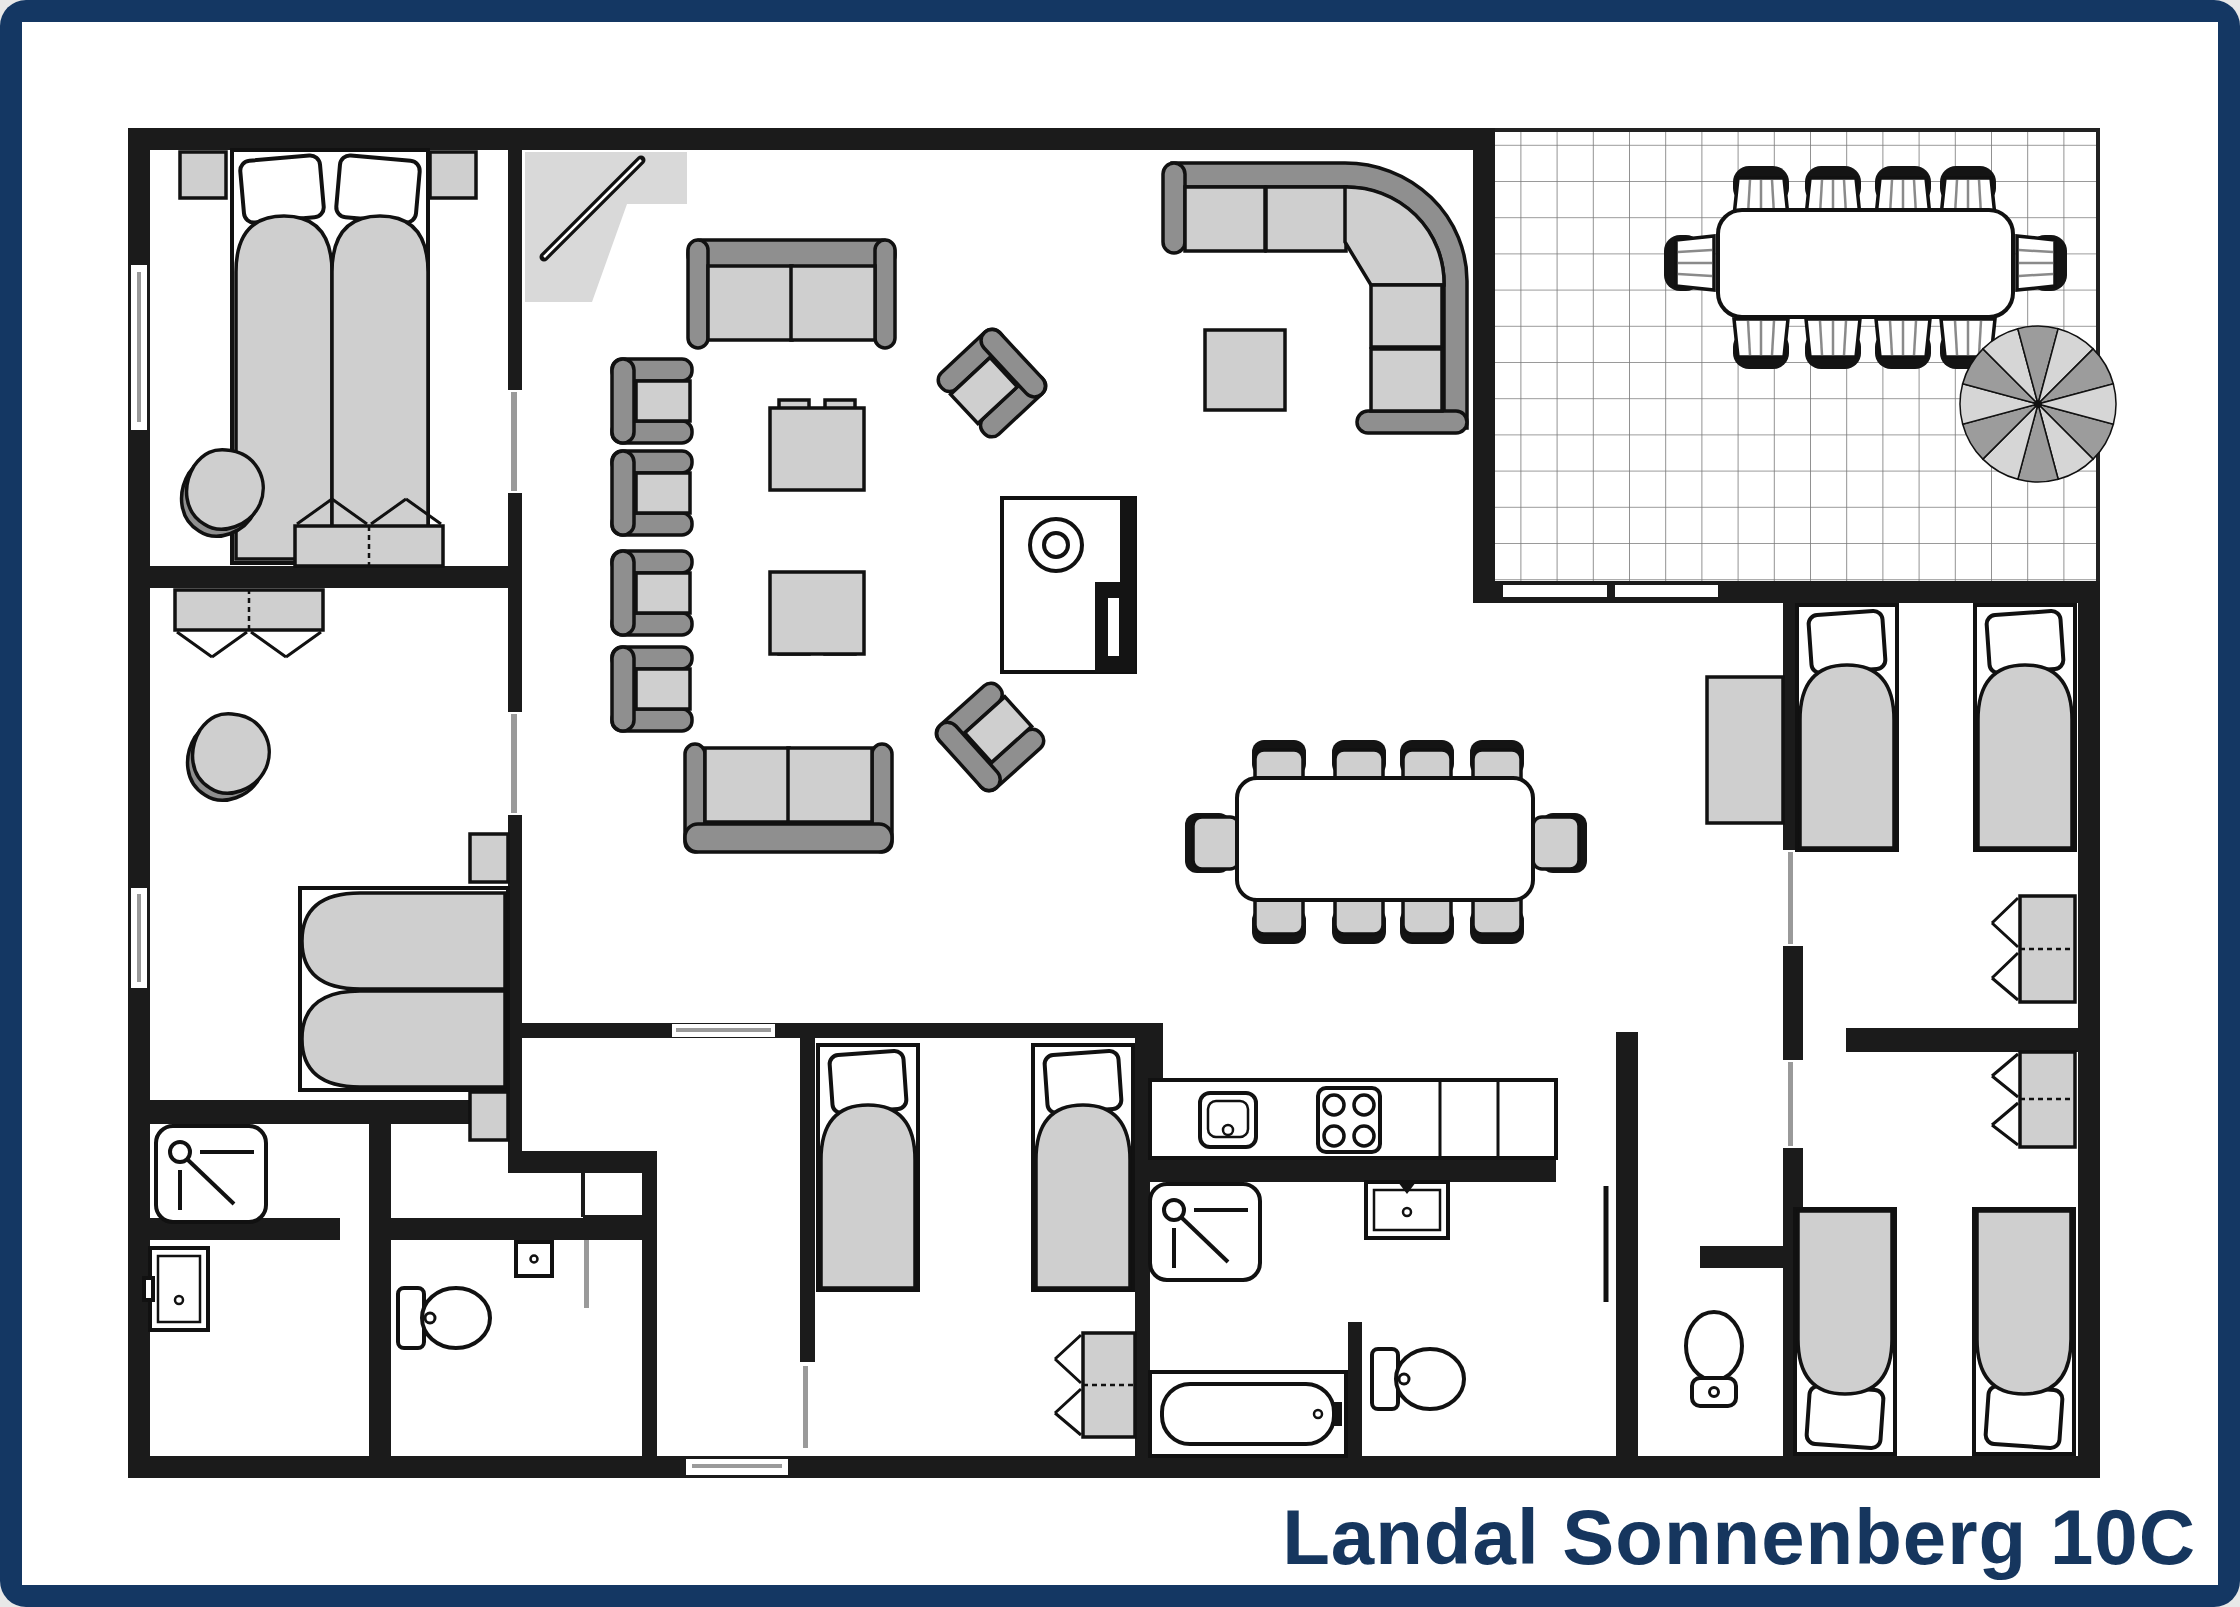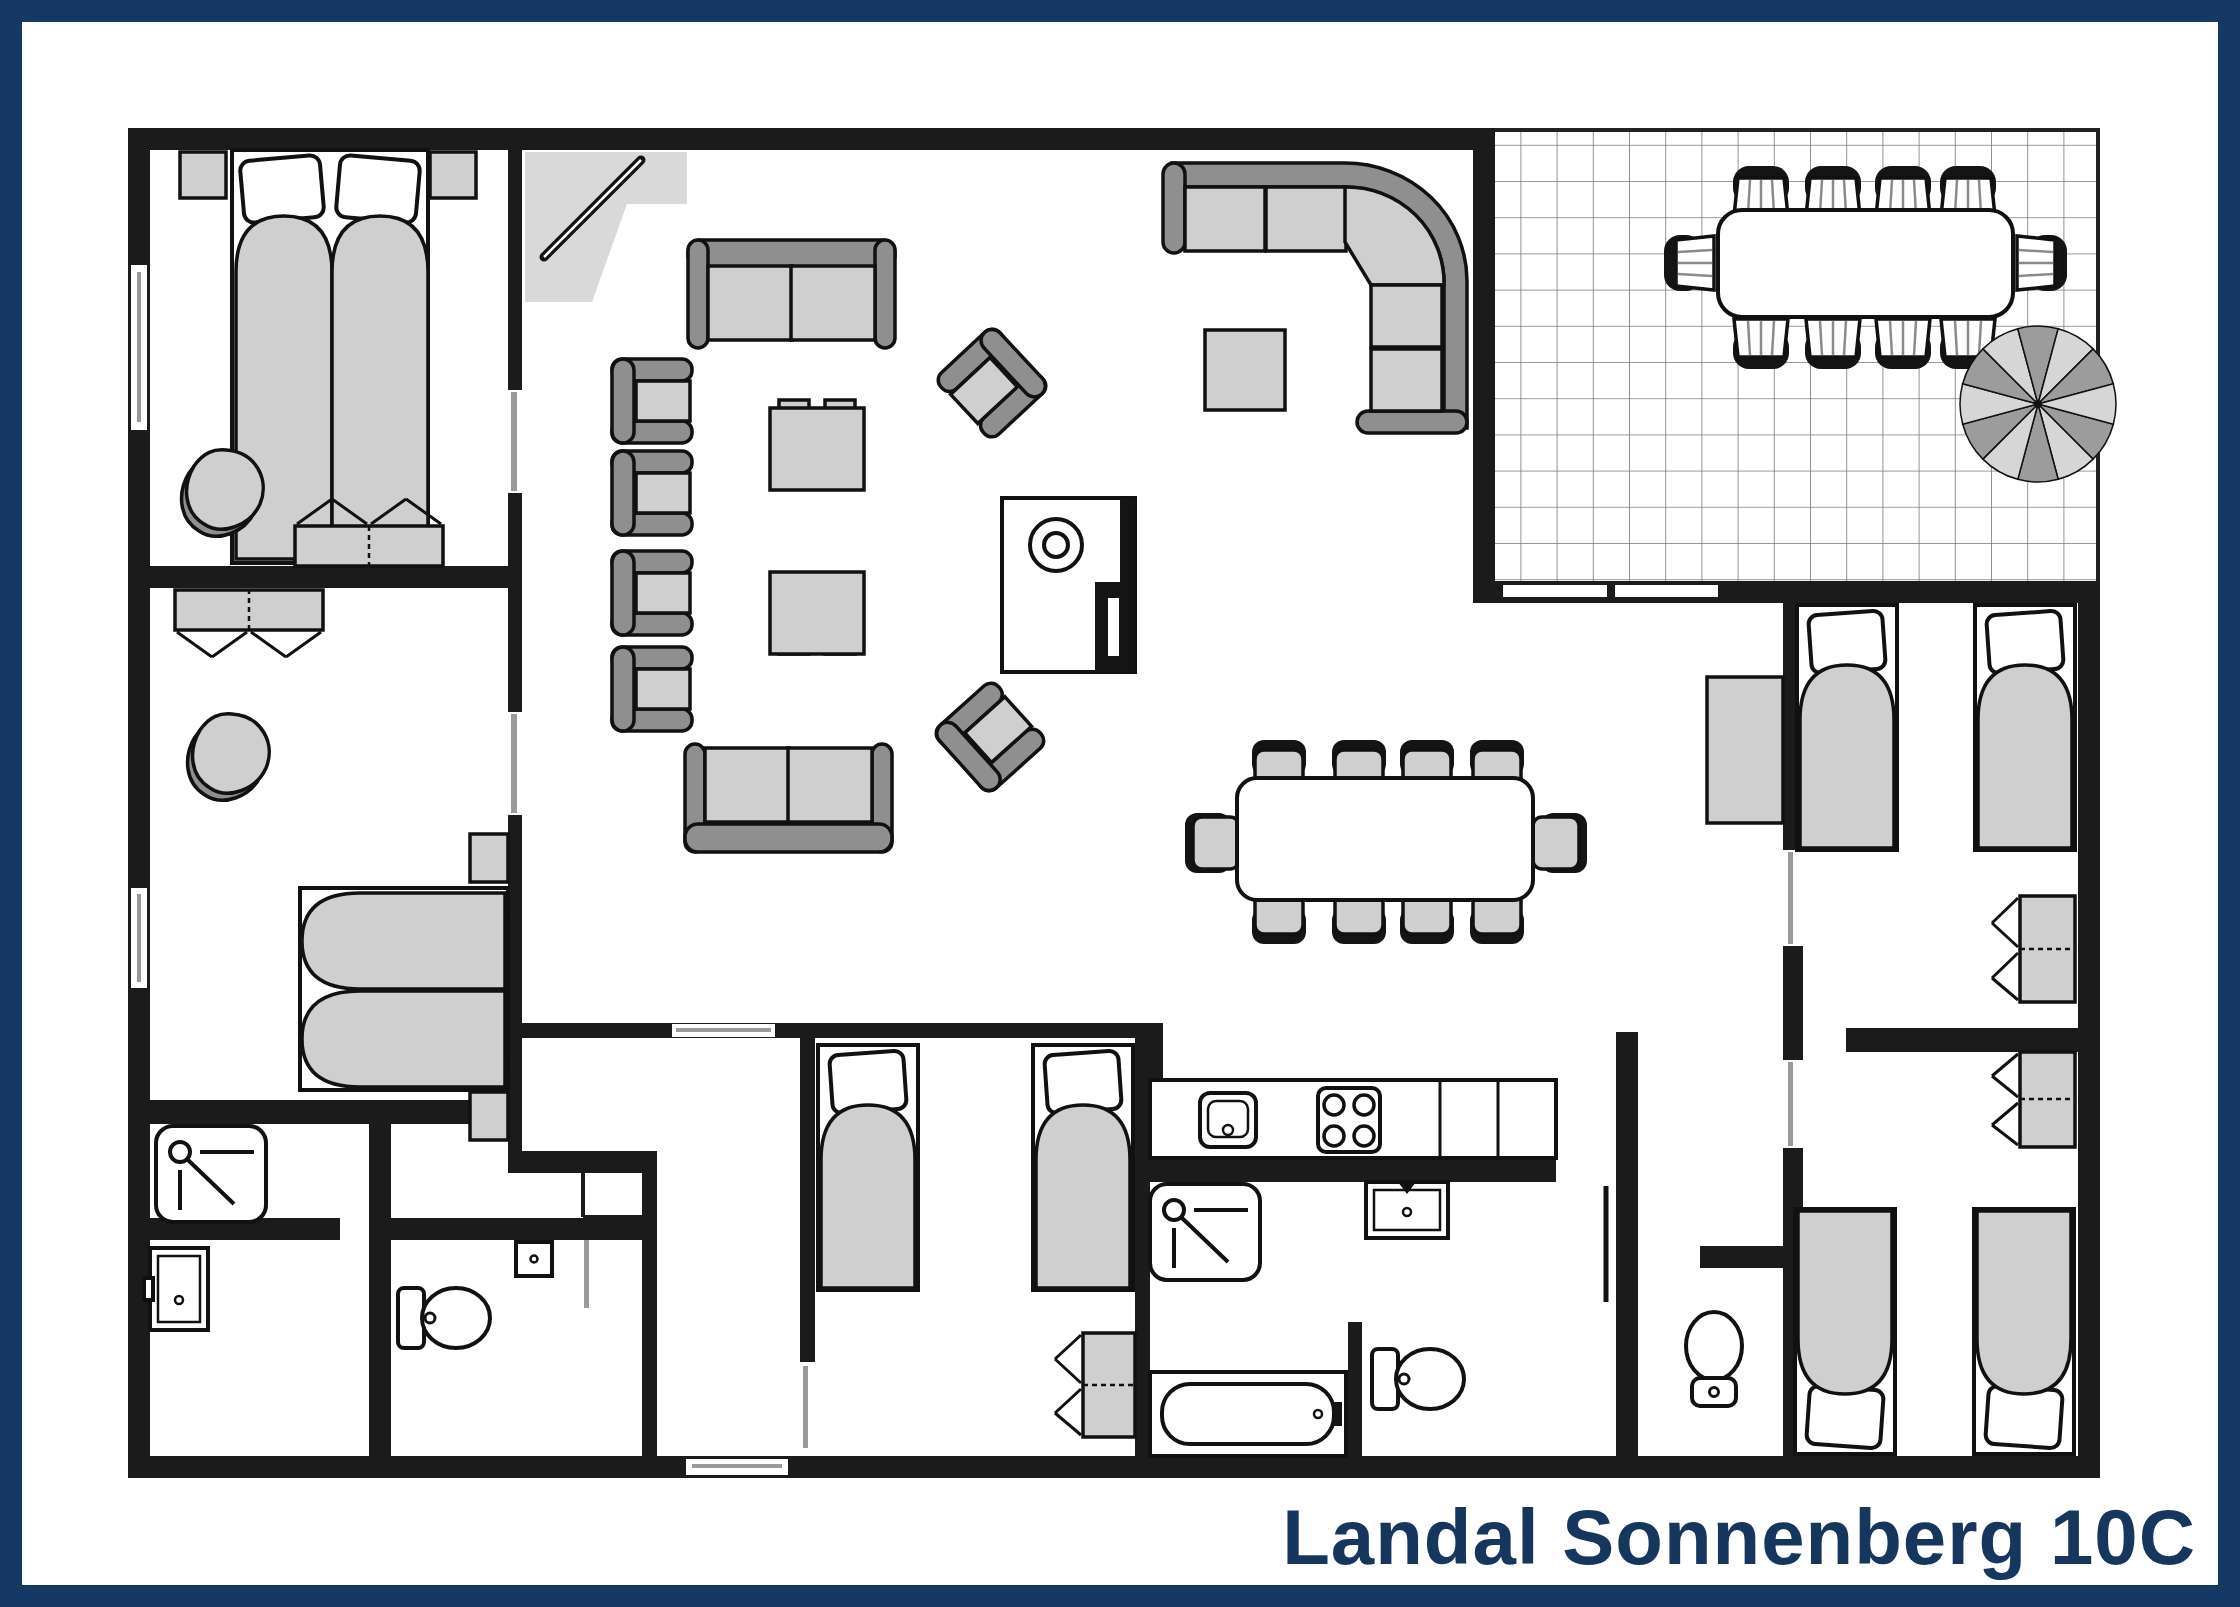--- a/index.html
+++ b/index.html
@@ -1,17 +1,17 @@
 <!DOCTYPE html>
 <html style="--frame: #143763; --title: #16365e; --wall: #1b1b1b; --line: #111111; --furn: #cfcfcf; --dark: #8f8f8f; --grid: #787878;"><head>
 <meta charset="utf-8">
 <style>
   html,body{margin:0;padding:0;background:#e8e8e8;}
   .canvas{position:relative;width:2240px;height:1607px;background:#fff;overflow:hidden;
-          font-family:"Liberation Sans", sans-serif;}
+          font-family:"Liberation Sans", sans-serif;border-radius:26px;}
   .frame{position:absolute;inset:0;border:22px solid var(--frame,#143763);box-sizing:border-box;pointer-events:none;z-index:5;}
   .title{position:absolute;right:44px;top:1492px;font-size:78px;font-weight:600;letter-spacing:1px;
          color:var(--title,#16365e);z-index:4;}
   svg{position:absolute;left:0;top:0;}
   .w   {fill:var(--wall,#1b1b1b);}
   .f   {fill:var(--furn,#cfcfcf);stroke:var(--line,#111);stroke-width:3.5;}
   .d   {fill:var(--dark,#8f8f8f);stroke:var(--line,#111);stroke-width:3.5;}
   .wh  {fill:#fff;stroke:var(--line,#111);stroke-width:4;}
   .blk {fill:#141414;}
   .ws  {fill:#fff;}

